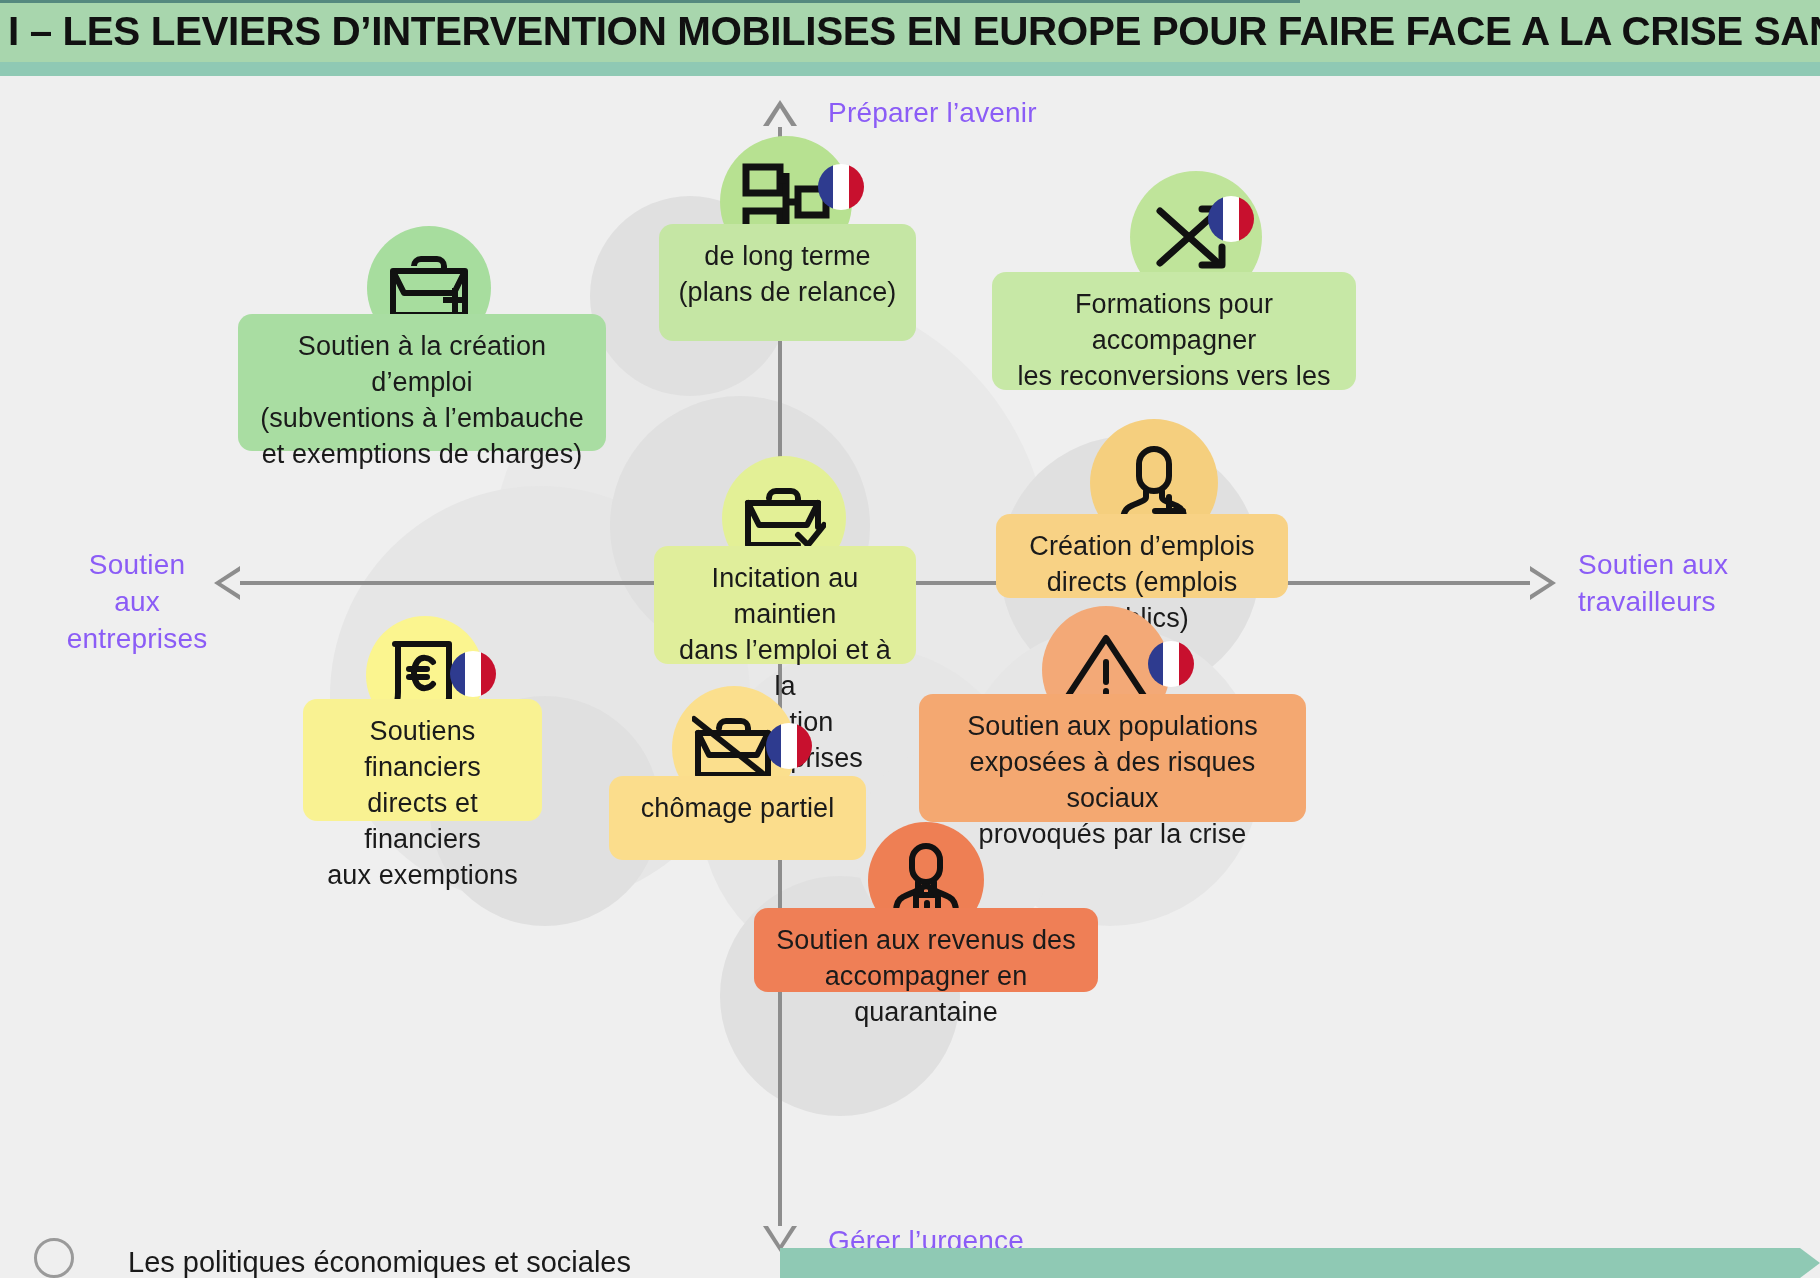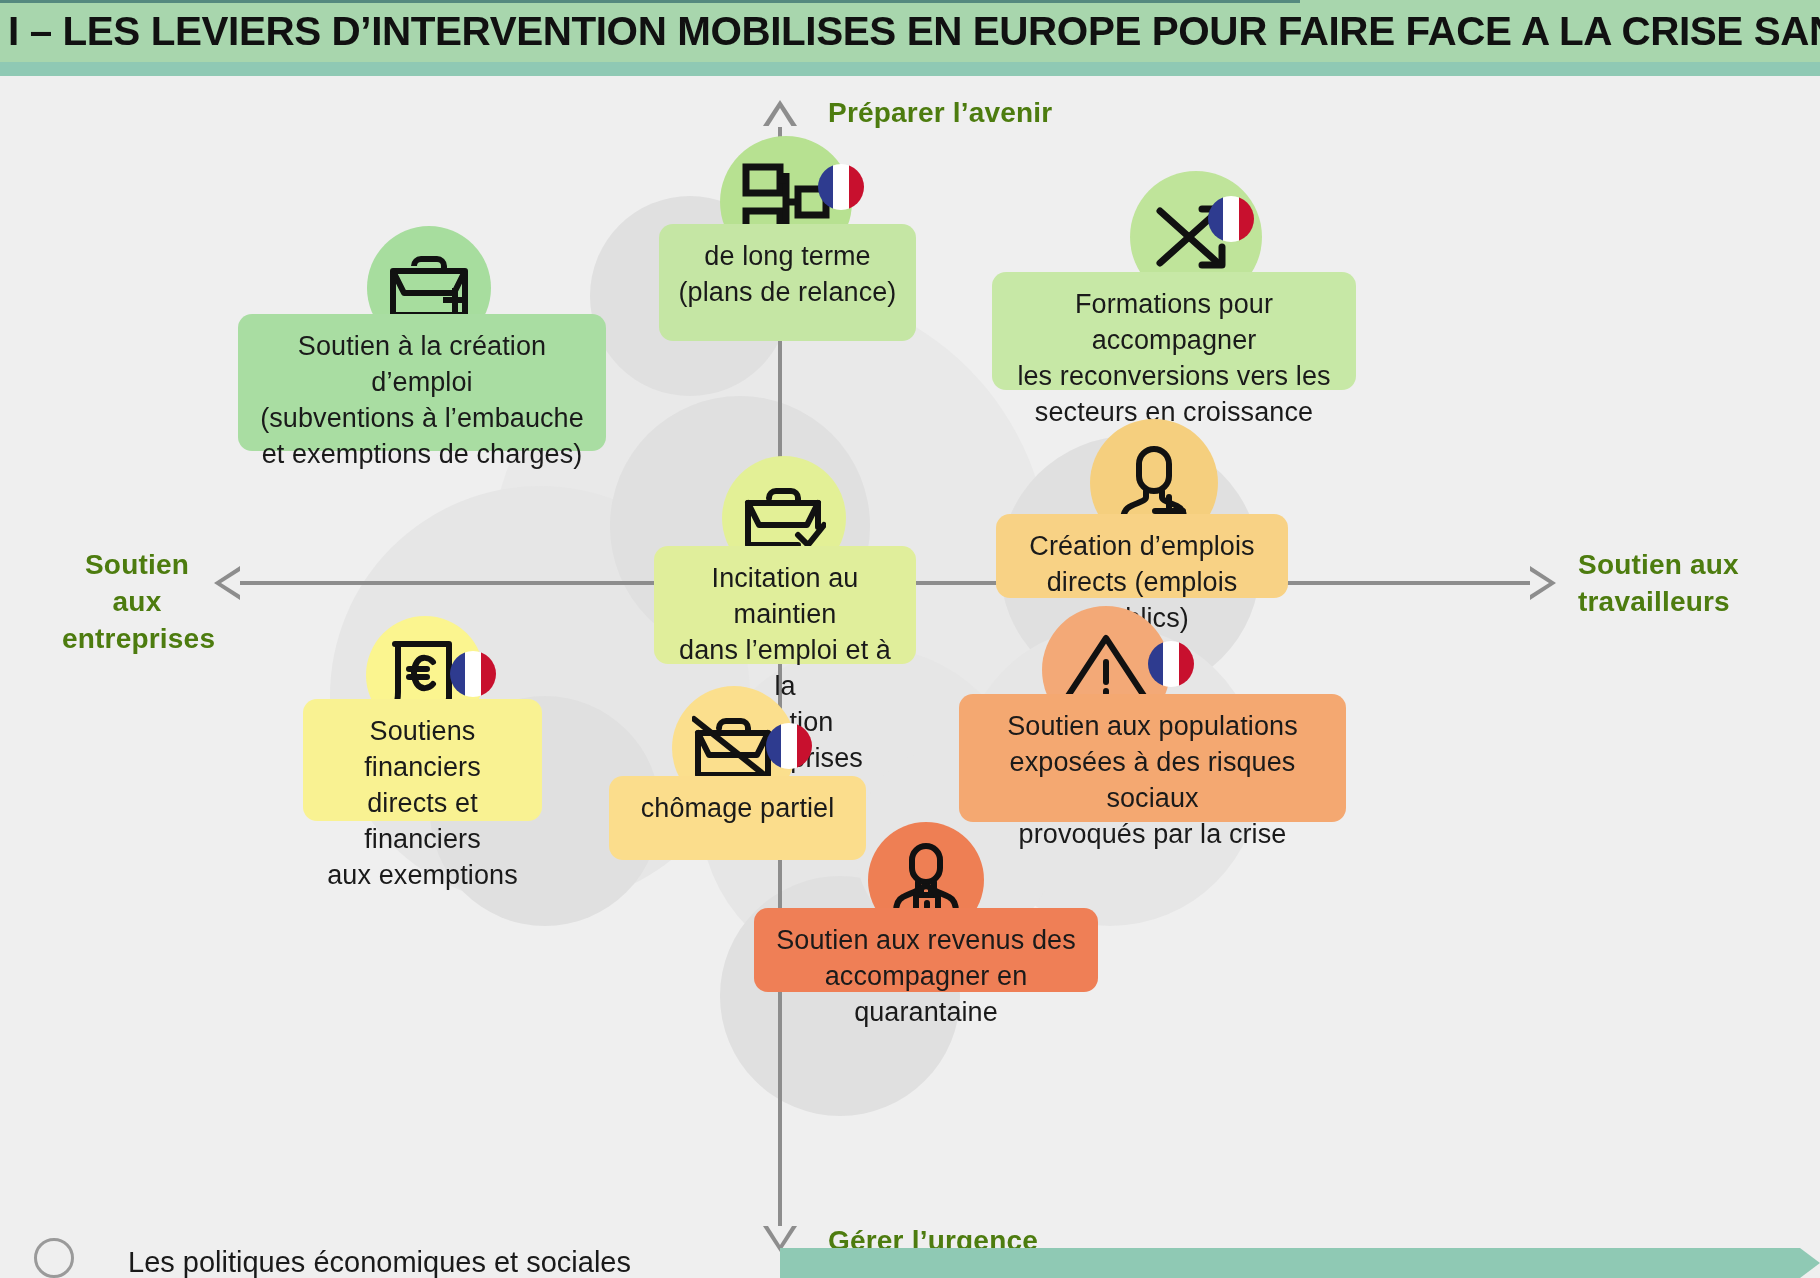--- a/index.html
+++ b/index.html
@@ -71,22 +71,22 @@
     border-top:17px solid transparent;border-bottom:17px solid transparent;
     border-left:26px solid #8d8d8d;
   }
   .arrow-right-inner{
     border-top:12px solid transparent;border-bottom:12px solid transparent;
     border-left:19px solid #efefef;
   }
 
   
   .axis-label{
-    position:absolute;color:#4d7c0f;font-size:28px;line-height:37px;
-    font-family:"Liberation Sans", sans-serif;font-weight:700;
+    position:absolute;color:#8b5cf6;font-size:28px;line-height:37px;
+    font-family:"Liberation Sans", sans-serif;font-weight:400;
     letter-spacing:0.2px;
   }
 
   
   .node{position:absolute;}
   .card{
     position:absolute;border-radius:14px;
     font-size:27px;line-height:36px;color:#1a1a1a;
     padding:14px 18px;box-sizing:border-box;text-align:center;
     font-weight:300;letter-spacing:0.1px;
@@ -226,21 +226,20 @@
       </svg>
     </div>
     <div class="flag" style="left:1208px;top:110px;">
       <i class="b"></i>
         <i class="w"></i>
         <i class="r"></i>
     </div>
     <div class="card" style="left:992px;top:186px;width:364px;height:118px;background:#c7e8a6;">
       <div>Formations pour accompagner</div>
       <div>les reconversions vers les</div>
-      <div>secteurs en croissance</div>
     </div>
   </div>
 
   <div class="node">
     <div class="badge" style="left:722px;top:370px;width:124px;height:124px;background:#e3f096;">
       <svg width="84" height="74" viewBox="0 0 84 74">
         <g fill="none" stroke="#111" stroke-width="6" stroke-linejoin="round" stroke-linecap="round">
           <path d="M27 17 a7 7 0 0 1 7-7 h15 a7 7 0 0 1 7 7 v5"></path>
           <path d="M6 22 L6 64 L56 64"></path>
           <path d="M76 22 L76 46"></path>
@@ -325,21 +324,21 @@
           <path d="M46 30 L46 50"></path>
           <path d="M46 59 L46 61"></path>
         </g>
       </svg>
     </div>
     <div class="flag" style="left:1148px;top:555px;">
       <i class="b"></i>
         <i class="w"></i>
         <i class="r"></i>
     </div>
-    <div class="card" style="left:959px;top:608px;width:387px;height:128px;background:#f4a871;">
+    <div class="card" style="left:919px;top:608px;width:387px;height:128px;background:#f4a871;">
       <div>Soutien aux populations</div>
       <div>exposées à des risques sociaux</div>
       <div>provoqués par la crise</div>
     </div>
   </div>
 
   <div class="node">
     <div class="badge" style="left:868px;top:736px;width:116px;height:116px;background:#ee7f54;">
       <svg width="72" height="76" viewBox="0 0 72 76">
         <g fill="none" stroke="#111" stroke-width="6" stroke-linecap="round" stroke-linejoin="round">

